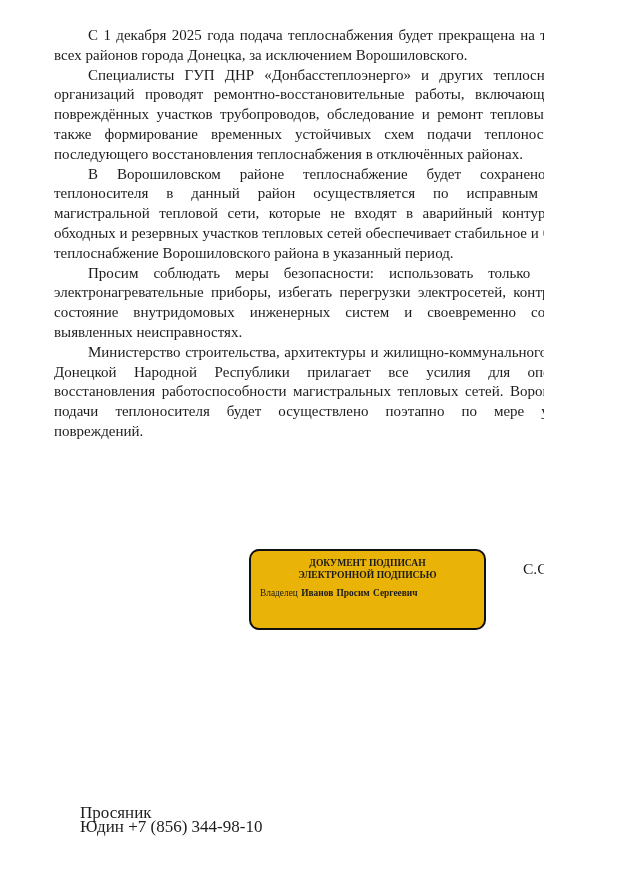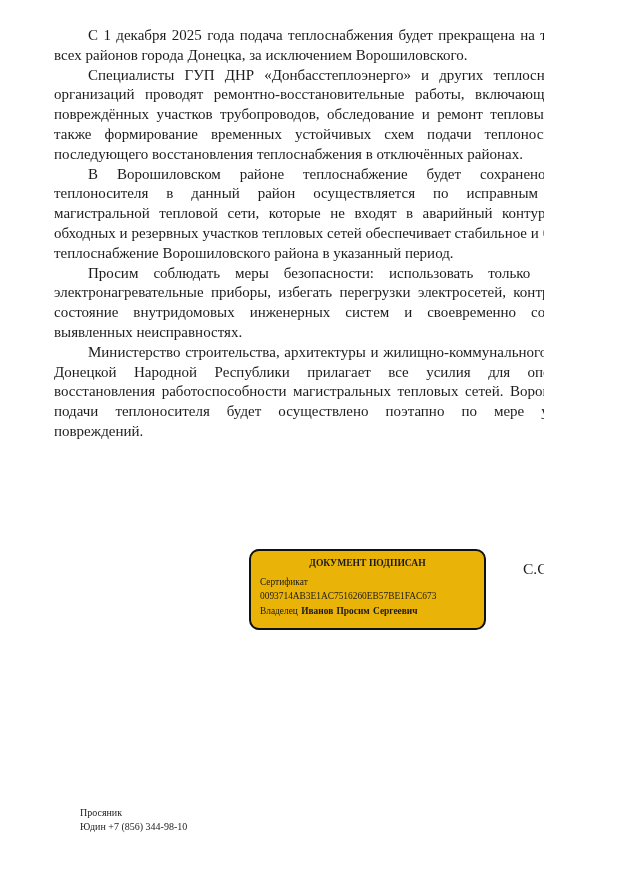--- a/index.html
+++ b/index.html
@@ -66,44 +66,44 @@
     left: 523px;
     top: 560px;
     font-size: 15.5px;
     line-height: 18px;
     white-space: nowrap;
   }
   .executor {
     position: absolute;
     left: 80px;
     top: 806px;
-    font-size: 10px;
+    font-size: 17px;
     line-height: 14px;
   }
   .executor div { margin: 0; }
 </style>
 </head>
 <body>
 
 <div class="page">
 
   <div class="letter-body">
     <p>С 1 декабря 2025 года подача теплоснабжения будет прекращена на территории всех районов города Донецка, за исключением Ворошиловского.</p>
     <p>Специалисты ГУП ДНР «Донбасстеплоэнерго» и других теплоснабжающих организаций проводят ремонтно-восстановительные работы, включающие замену повреждённых участков трубопроводов, обследование и ремонт тепловых камер, а также формирование временных устойчивых схем подачи теплоносителя для последующего восстановления теплоснабжения в отключённых районах.</p>
     <p>В Ворошиловском районе теплоснабжение будет сохранено. Подача теплоносителя в данный район осуществляется по исправным участкам магистральной тепловой сети, которые не входят в аварийный контур. Наличие обходных и резервных участков тепловых сетей обеспечивает стабильное и безопасное теплоснабжение Ворошиловского района в указанный период.</p>
     <p>Просим соблюдать меры безопасности: использовать только исправные электронагревательные приборы, избегать перегрузки электросетей, контролировать состояние внутридомовых инженерных систем и своевременно сообщать о выявленных неисправностях.</p>
     <p>Министерство строительства, архитектуры и жилищно-коммунального хозяйства Донецкой Народной Республики прилагает все усилия для оперативного восстановления работоспособности магистральных тепловых сетей. Ворошиловском подачи теплоносителя будет осуществлено поэтапно по мере устранения повреждений.</p>
   </div>
 
   <div class="stamp">
     <div class="stamp-title">
       <div>ДОКУМЕНТ ПОДПИСАН</div>
+      <div>ЭЛЕКТРОННОЙ ПОДПИСЬЮ</div>
     </div>
     <div class="stamp-details">
-      <div><span>Сертификат</span> <span>0093714AB3E1AC7516260EB57BE1FAC673</span></div>
       <div><span>Владелец</span> <span class="bold">Иванов Просим Сергеевич</span></div>
     </div>
   </div>
 
   <div class="signatory">С.С. Просим</div>
 
   <div class="executor">
     <div>Просяник</div>
     <div>Юдин +7 (856) 344-98-10</div>
   </div>

